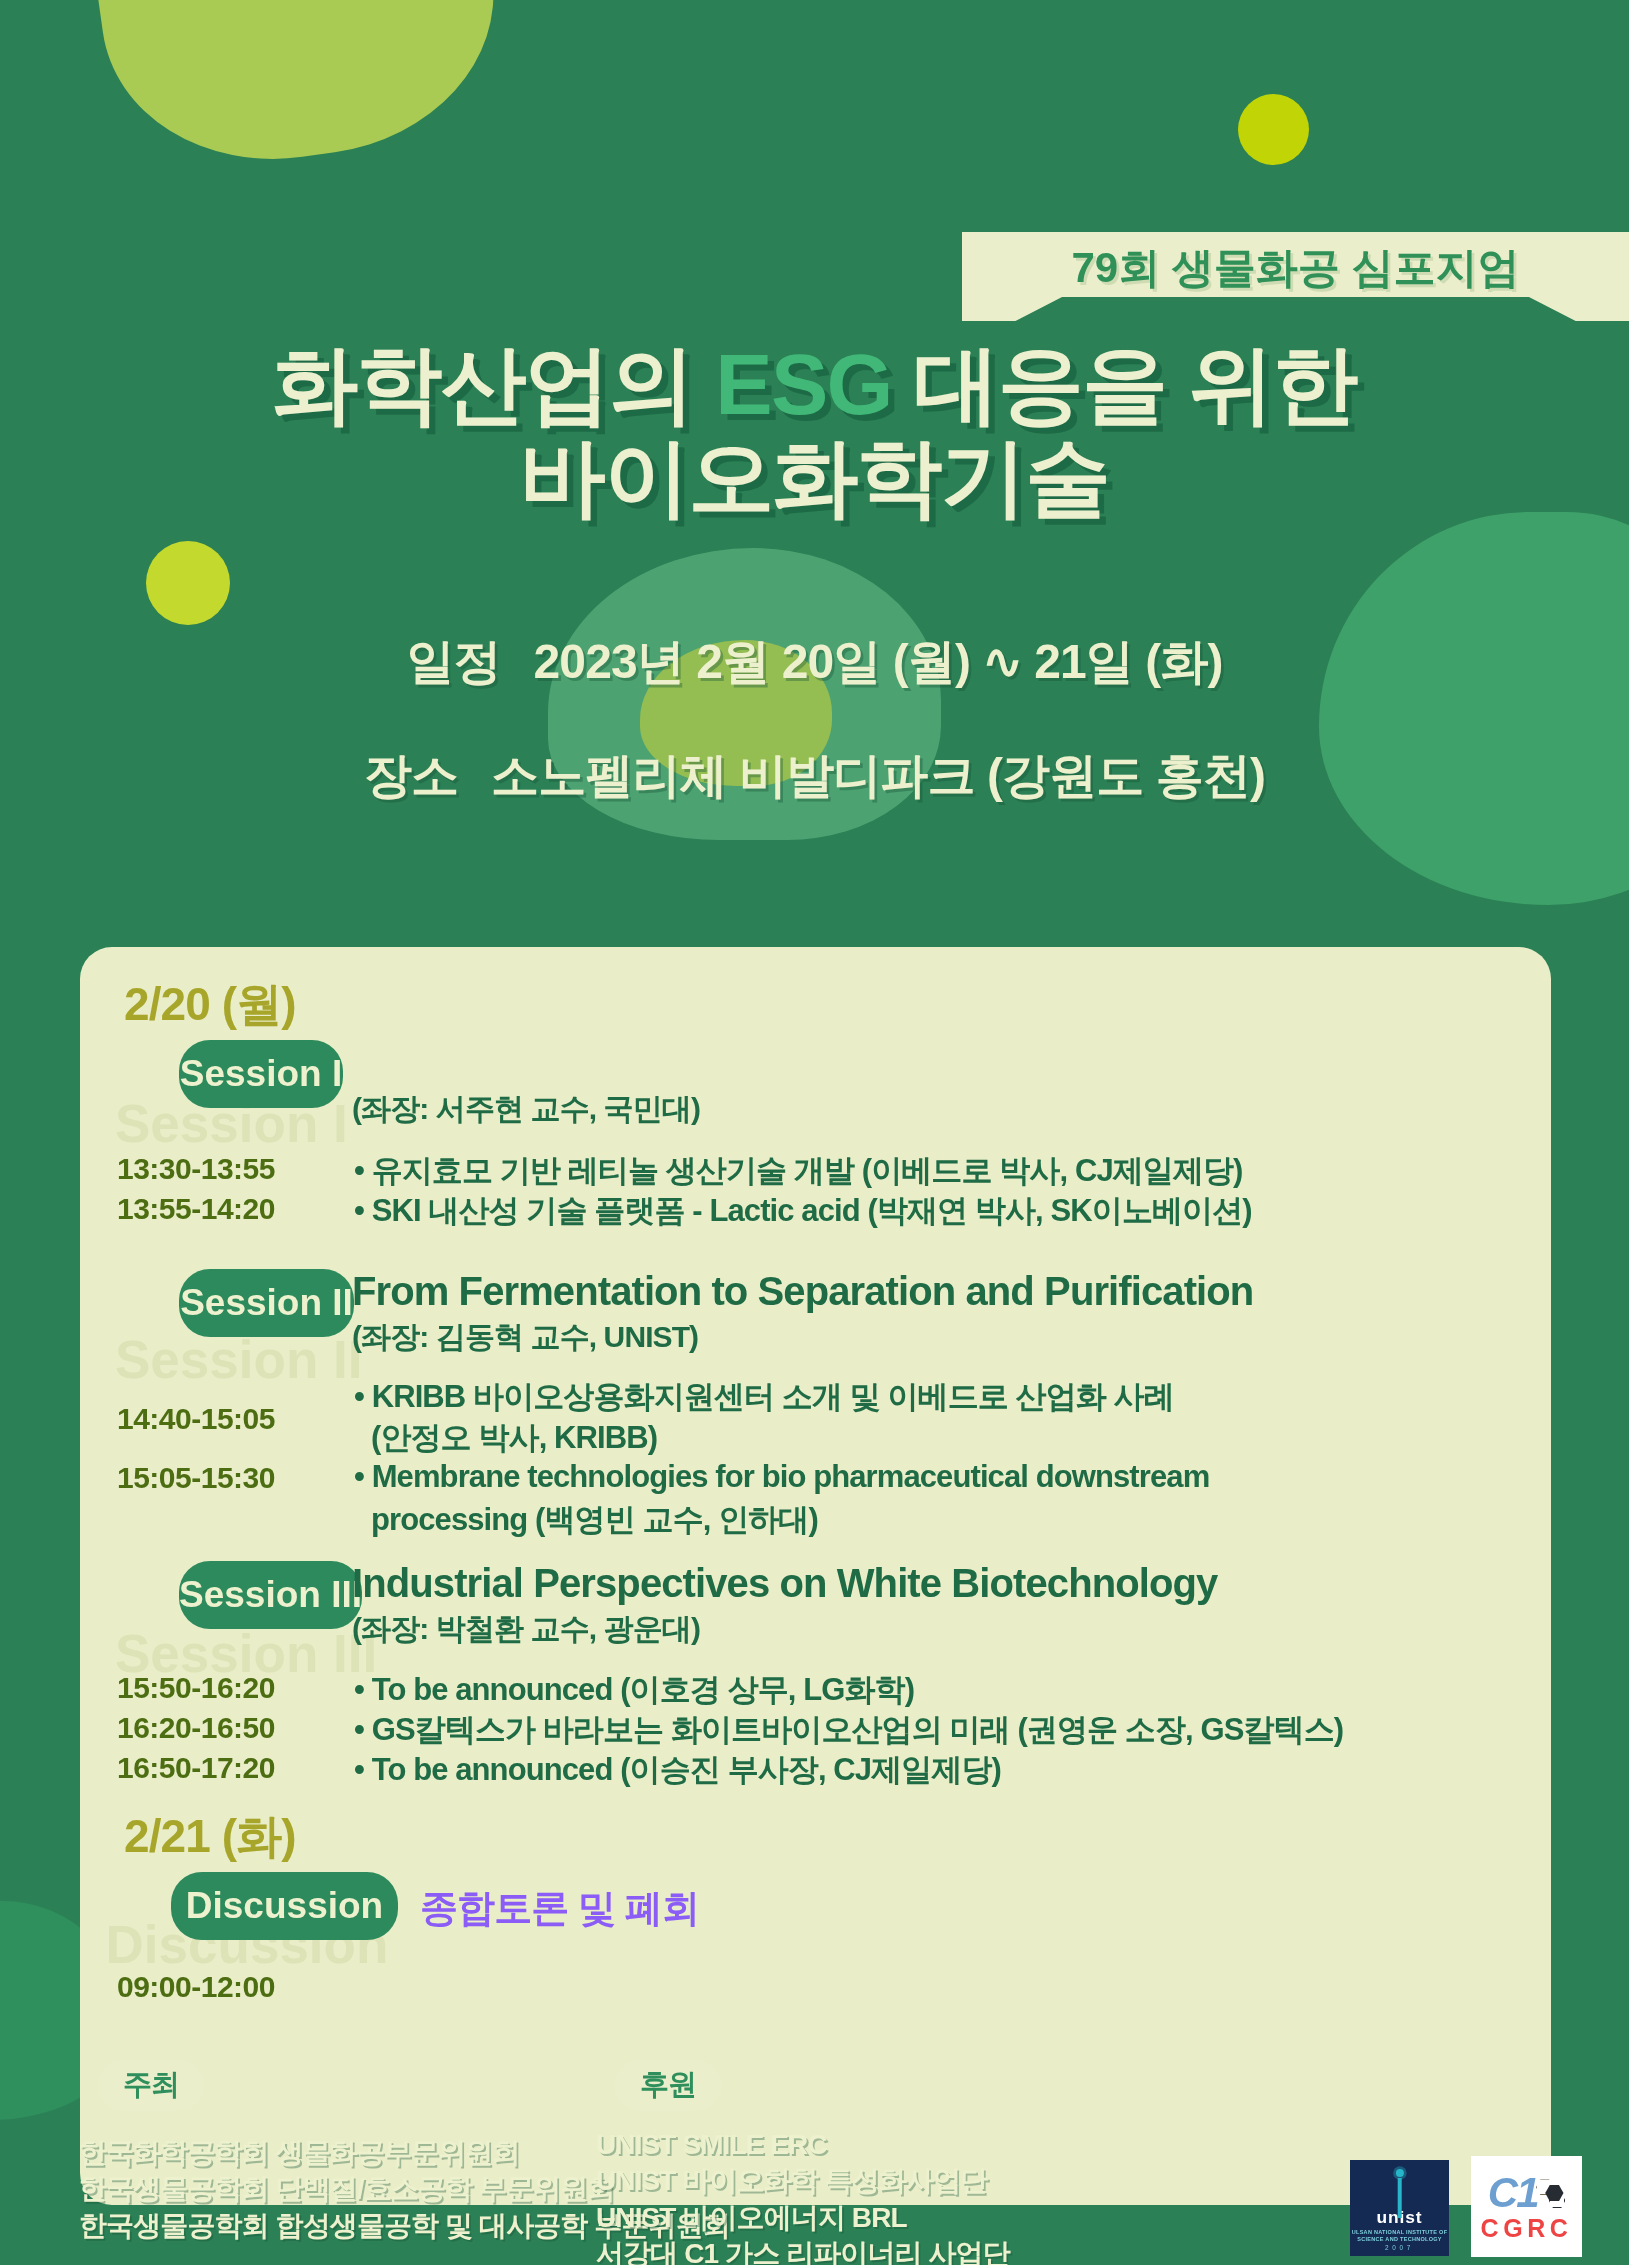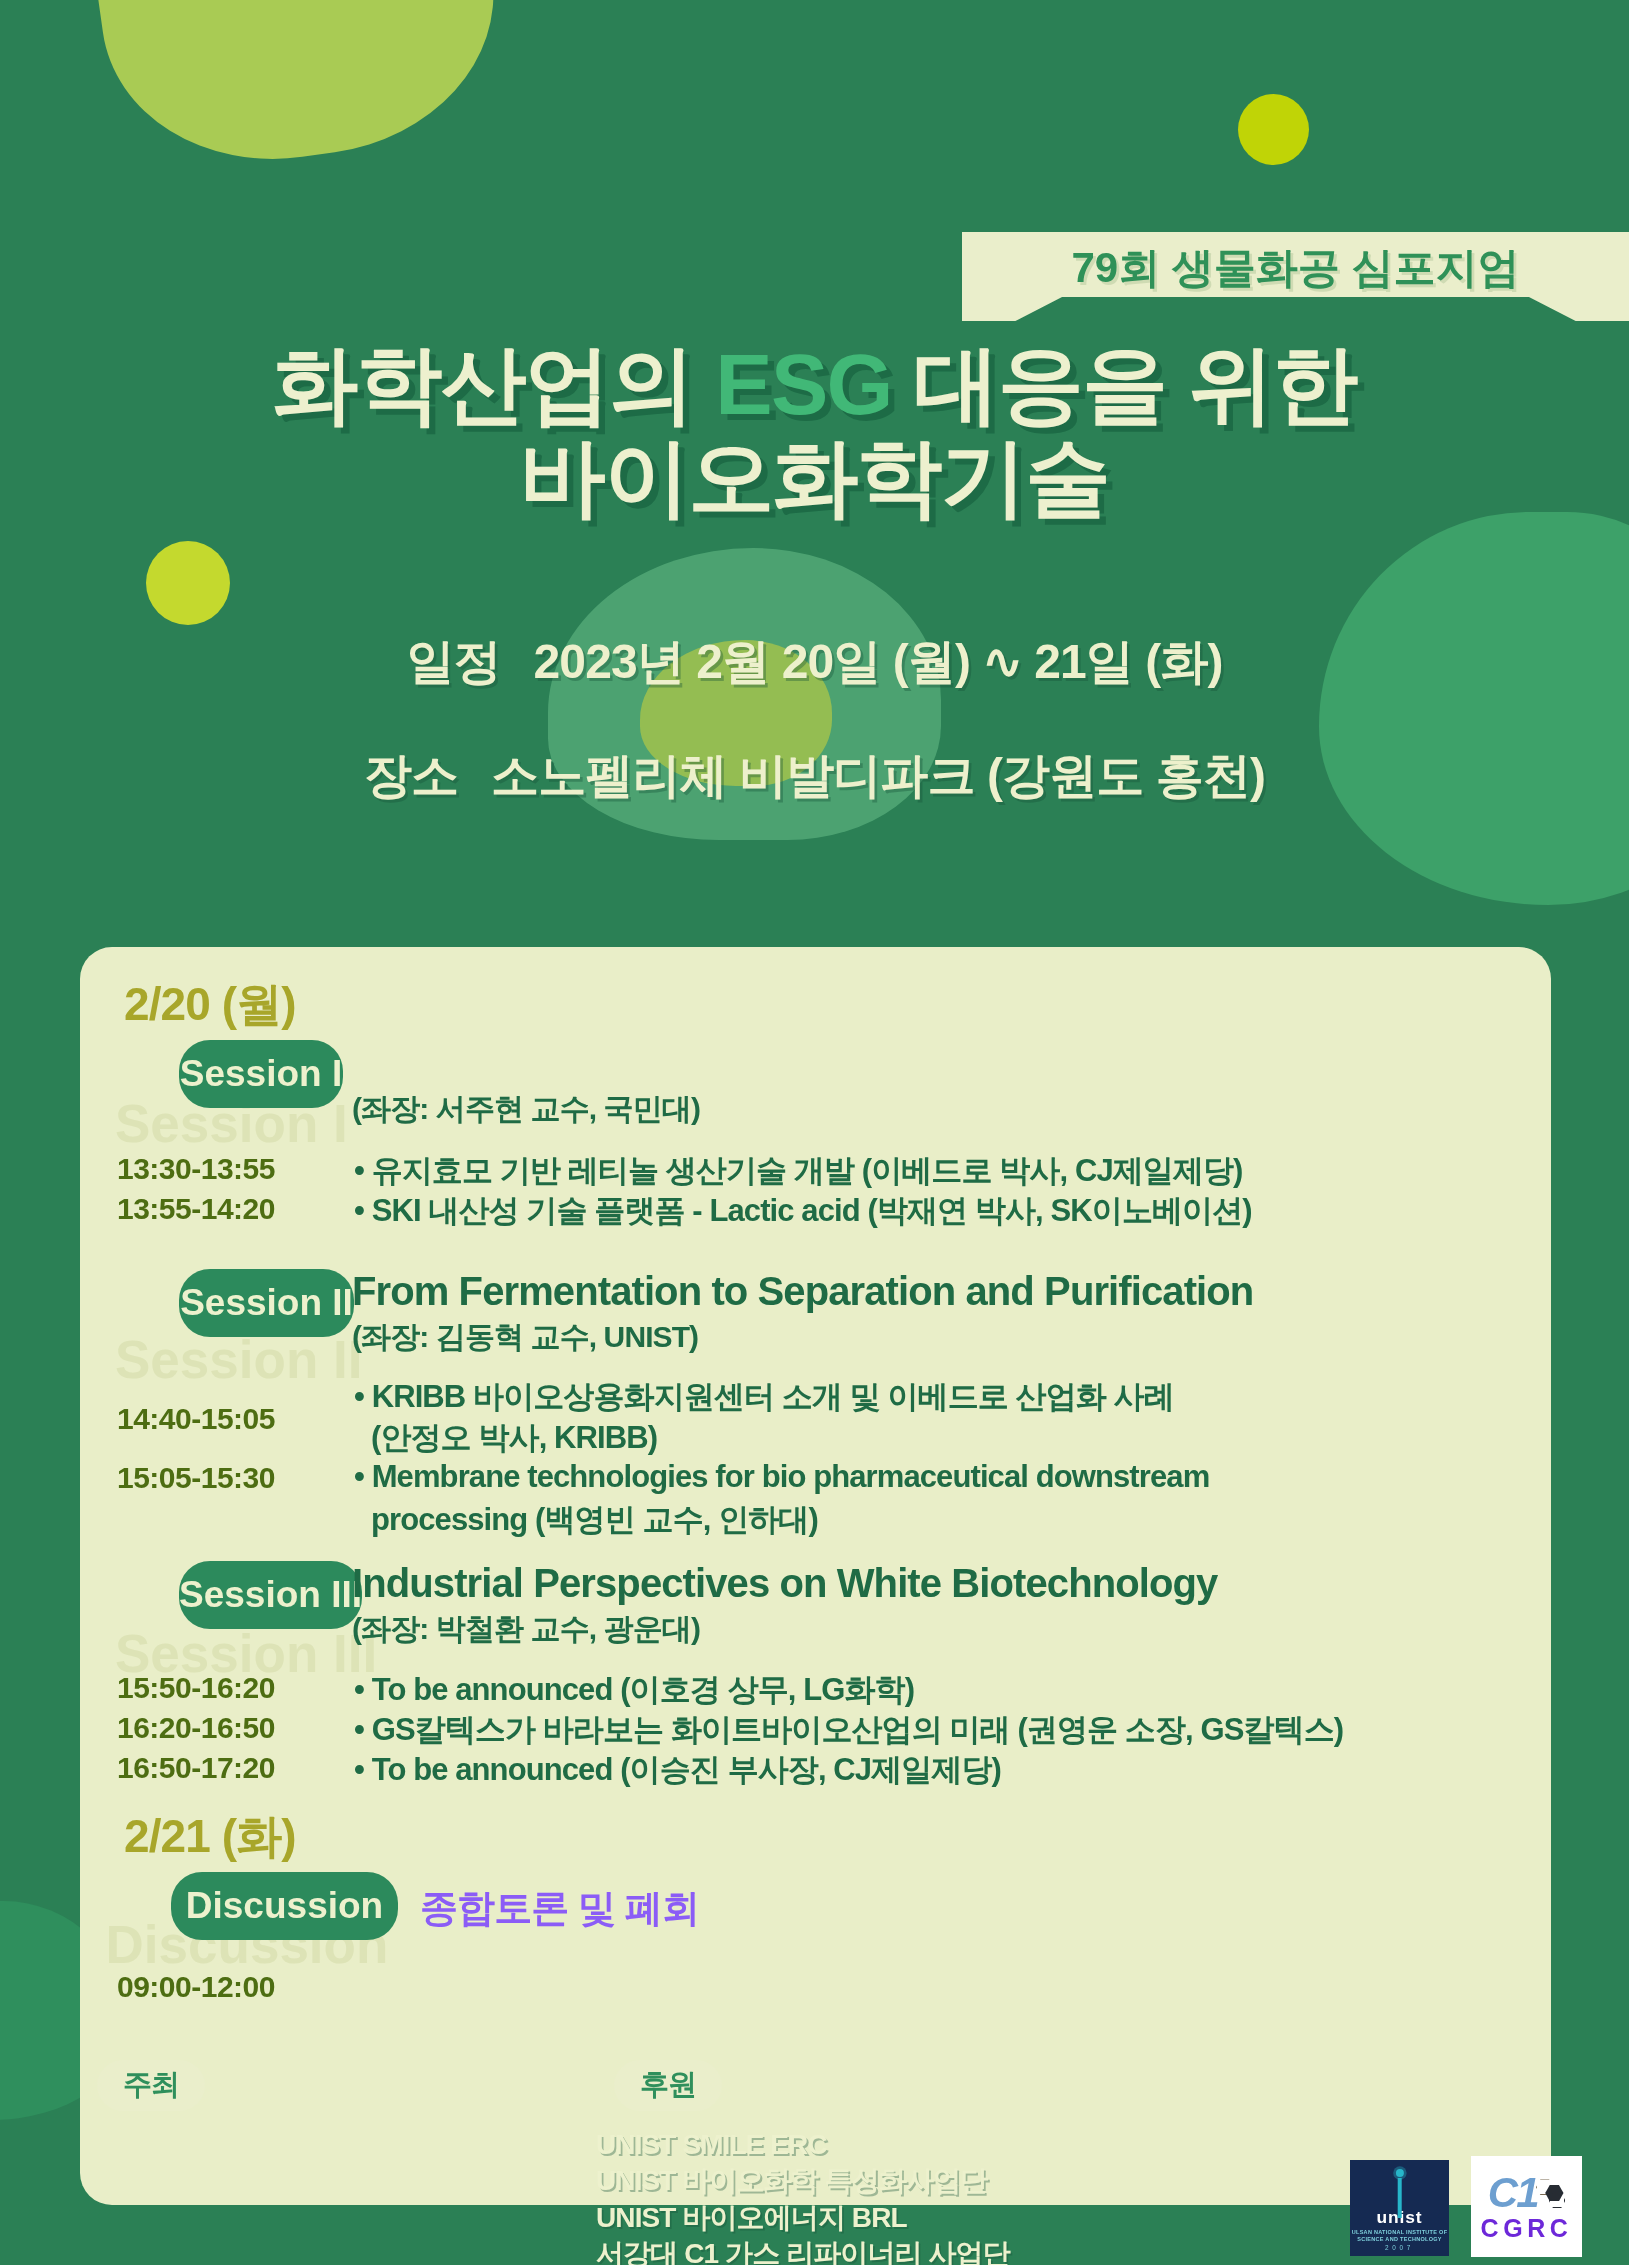--- a/index.html
+++ b/index.html
@@ -176,21 +176,21 @@
     background:#ffffff;display:flex;flex-direction:column;
     align-items:center;justify-content:center;box-sizing:border-box;
   }
   .cgrc-top{display:flex;align-items:center;}
   .cgrc-c1{color:#6d9fd0;font-size:42px;font-weight:bold;font-style:italic;line-height:1;letter-spacing:-1.8px;}
   .cgrc-hex{position:relative;width:31px;height:27.4px;margin-left:-3.7px;}
   .hex{position:absolute;width:15.5px;height:13.7px;}
   .hex.a{left:1.8px;top:0;border:1.8px solid #7a6a52;background:transparent;clip-path:polygon(25% 0,75% 0,100% 50%,75% 100%,25% 100%,0 50%);}
   .hex.b{left:11px;top:5.5px;background:#272c33;clip-path:polygon(25% 0,75% 0,100% 50%,75% 100%,25% 100%,0 50%);width:18.3px;height:16.4px;}
   .hex.c{left:14.6px;top:13.7px;border:1.8px solid #272c33;clip-path:polygon(25% 0,75% 0,100% 50%,75% 100%,25% 100%,0 50%);width:14.6px;height:12.8px;}
-  .cgrc-bot{color:#6d28d9;font-size:25px;font-weight:bold;letter-spacing:4.6px;line-height:1;margin-top:1.8px;}
+  .cgrc-bot{color:#ef4444;font-size:25px;font-weight:bold;letter-spacing:4.6px;line-height:1;margin-top:1.8px;}
 </style>
 </head>
 <body>
 
 <div id="bg">
   <div class="blob leaf-tl"></div>
   <div class="blob dot-tr"></div>
   <div class="blob blob-right"></div>
   <div class="blob blob-mid"></div>
   <div class="blob blob-mid2"></div>
@@ -254,20 +254,25 @@
 
   <div class="daytag" style="left:44px;top:859px;">2/21 (화)</div>
   <div class="ghost" style="left:25.6px;top:967px;">Discussion</div>
   <div class="pill" style="left:91px;top:925px;width:227px;">Discussion</div>
   <div class="disc-text" style="left:340px;top:936px;">종합토론 및 폐회</div>
   <div class="time" style="left:37px;top:1023px;">09:00-12:00</div>
 </div>
 
 <div id="footer">
   <div class="foot-chip" style="left:97px;top:12.8px;width:108px;">주최</div>
+  <div class="foot-list" style="left:79px;top:88px;">
+    <div>한국화학공학회 생물화공부문위원회</div>
+    <div>한국생물공학회 단백질/효소공학 부문위원회</div>
+    <div>한국생물공학회 합성생물공학 및 대사공학 부문위원회</div>
+  </div>
 
   <div class="foot-chip" style="left:614px;top:12.8px;width:108px;">후원</div>
   <div class="foot-list" style="left:596px;top:80px;">
     <div>UNIST SMILE ERC</div>
     <div>UNIST 바이오화학 특성화사업단</div>
     <div>UNIST 바이오에너지 BRL</div>
     <div>서강대 C1 가스 리파이너리 사업단</div>
   </div>
 </div>
 

